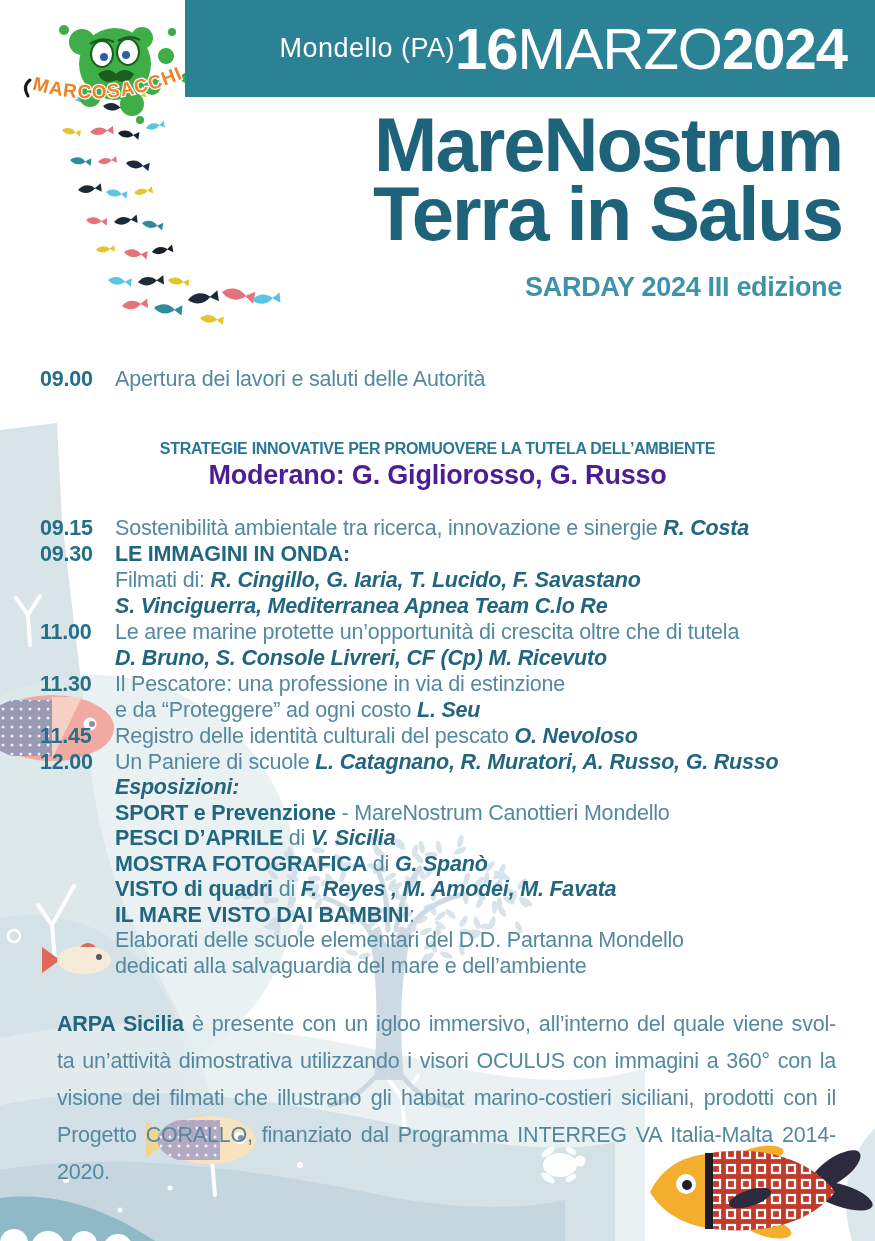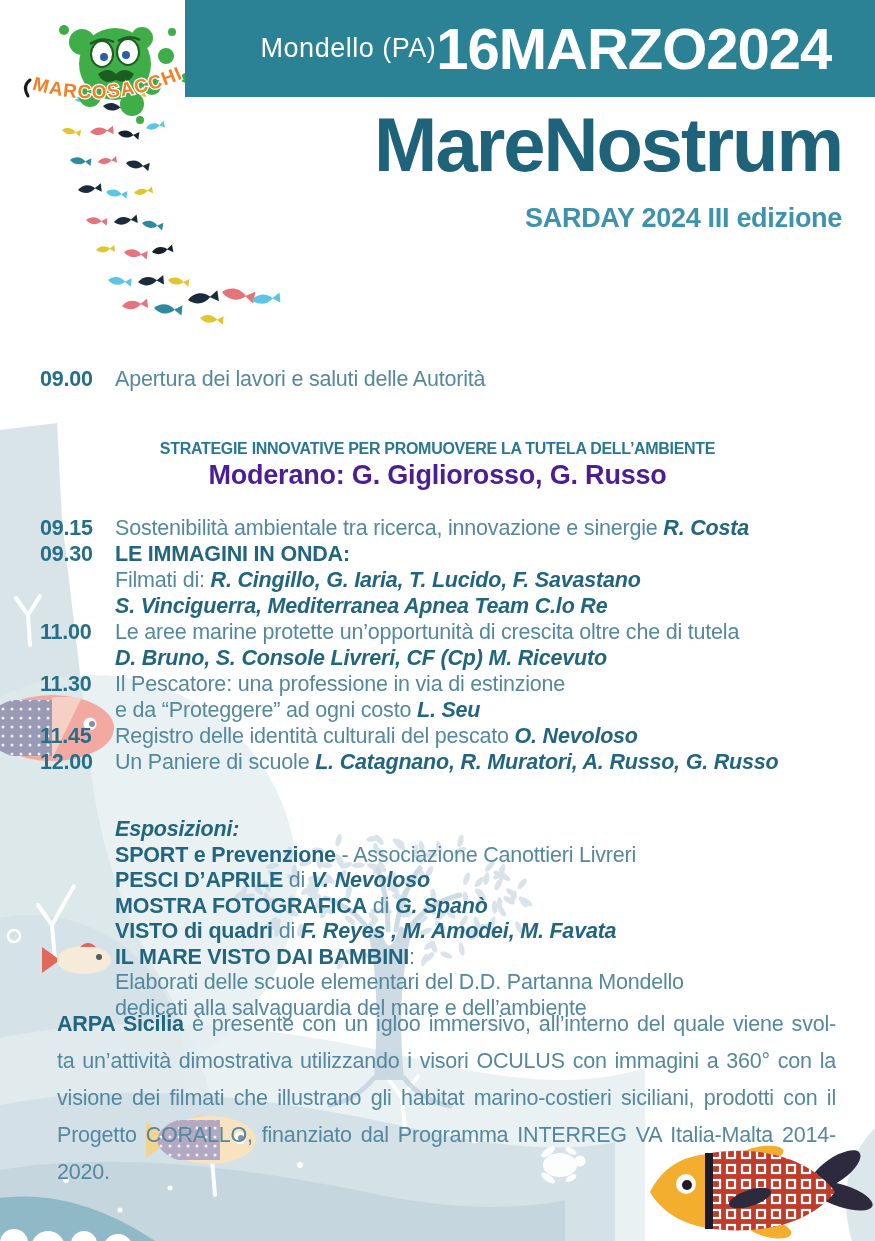--- a/index.html
+++ b/index.html
@@ -8,44 +8,44 @@
     --c-logo-green:#3FAE49; --c-logo-orange:#F08124;
   }
   html,body{margin:0;padding:0;}
   body{font-family:"Liberation Sans","DejaVu Sans",sans-serif;background:#888;}
   .page{position:relative;width:875px;height:1241px;background:#ffffff;overflow:hidden;margin:0 auto;}
   svg{display:block;}
   .art{position:absolute;left:0;top:0;pointer-events:none;}
 
   
   .banner{position:absolute;left:185px;top:0;width:690px;height:97px;background:var(--c-banner);
-          display:flex;align-items:center;justify-content:center;
+          display:flex;align-items:center;justify-content:flex-end;
           padding:0 28px 0 60px;box-sizing:border-box;color:#fff;}
   .banner .loc{font-size:27px;font-weight:500;letter-spacing:0.5px;}
   .banner .date{font-size:58px;letter-spacing:-1px;white-space:nowrap;}
   .banner .d-bold{font-weight:800;}
-  .banner .d-light{font-weight:700;}
+  .banner .d-light{font-weight:400;}
 
   
   .title-block{position:absolute;right:33px;top:110px;text-align:right;color:var(--c-title);}
   .title-line{font-size:76px;font-weight:700;line-height:69px;letter-spacing:-2px;}
   .subtitle{margin-top:24px;font-size:27px;font-weight:700;color:var(--c-subtitle);letter-spacing:-0.3px;}
 
   
   .schedule{position:absolute;left:40px;top:366px;width:795px;font-size:21.5px;color:var(--c-body);letter-spacing:-0.2px;}
   .row{display:flex;line-height:26px;}
   .row .time{flex:0 0 75px;font-weight:700;color:var(--c-time);}
   .row .txt{flex:1;}
   .seg-r{font-weight:400;color:var(--c-body);}
   .seg-b{font-weight:700;color:var(--c-accent);}
   .seg-bi{font-weight:700;font-style:italic;color:var(--c-accent);}
   .session-header{margin:23px 0 26px 0;text-align:center;line-height:27px;}
   .session-header .sh-title{font-size:16px;font-weight:700;color:#2A7793;letter-spacing:-0.3px;margin-top:43px;}
   .session-header .sh-mod{font-size:27px;font-weight:700;color:#4c1d95;}
-  .exhibitions{margin-top:42px;margin-left:75px;line-height:25.5px;}
+  .exhibitions{margin-left:75px;line-height:25.5px;}
   .exh-line{line-height:25.5px;}
 
   
   .footer-par{position:absolute;left:57px;top:1006px;width:779px;font-size:21.5px;
               line-height:37px;color:var(--c-body);letter-spacing:-0.2px;}
   .fp-line{text-align:justify;text-align-last:justify;}
 </style>
 </head>
 <body>
 
@@ -354,20 +354,21 @@
     <path d="M170,52 Q178,58 172,68" stroke="#1A1A1A" stroke-width="3" fill="none" stroke-linecap="round"></path>
   </svg>
 
   <div class="banner">
     <span class="loc">Mondello (PA)</span>
     <span class="date"><span class="d-bold">16</span><span class="d-light">MARZO</span><span class="d-bold">2024</span></span>
   </div>
 
   <div class="title-block">
     <div class="title-line">MareNostrum</div>
+    <div class="title-line">Terra in Salus</div>
     <div class="subtitle">SARDAY 2024 III edizione</div>
   </div>
 
   <div class="schedule">
     <div id="opening-row">
         <div class="row">
           <span class="time">09.00</span>
           <div class="txt"><span class="seg-r">Apertura dei lavori e saluti delle Autorità</span></div>
         </div>
       </div>
@@ -414,22 +415,22 @@
         </div>
         <div class="row">
           <span class="time">12.00</span>
           <div class="txt"><span class="seg-r">Un Paniere di scuole </span><span class="seg-bi">L. Catagnano, R. Muratori, A. Russo, G. Russo</span></div>
         </div>
       </div>
 
     <div class="exhibitions">
       <div class="exh-line"><span class="seg-bi">Esposizioni:</span></div>
       <div id="exhibitions-rows">
-          <div class="exh-line"><span class="seg-b">SPORT e Prevenzione</span><span class="seg-r"> - Associazione Canottieri Livreri</span></div>
-          <div class="exh-line"><span class="seg-b">PESCI D’APRILE</span><span class="seg-r"> di </span><span class="seg-bi">V. Nevoloso</span></div>
+          <div class="exh-line"><span class="seg-b">SPORT e Prevenzione</span><span class="seg-r"> - MareNostrum Canottieri Mondello</span></div>
+          <div class="exh-line"><span class="seg-b">PESCI D’APRILE</span><span class="seg-r"> di </span><span class="seg-bi">V. Sicilia</span></div>
           <div class="exh-line"><span class="seg-b">MOSTRA FOTOGRAFICA</span><span class="seg-r"> di </span><span class="seg-bi">G. Spanò</span></div>
           <div class="exh-line"><span class="seg-b">VISTO di quadri</span><span class="seg-r"> di </span><span class="seg-bi">F. Reyes , M. Amodei, M. Favata</span></div>
           <div class="exh-line"><span class="seg-b">IL MARE VISTO DAI BAMBINI</span><span class="seg-r">:</span></div>
           <div class="exh-line"><span class="seg-r">Elaborati delle scuole elementari del D.D. Partanna Mondello</span></div>
           <div class="exh-line"><span class="seg-r">dedicati alla salvaguardia del mare e dell’ambiente</span></div>
         </div>
     </div>
   </div>
 
   <div class="footer-par" id="footer-paragraph">

